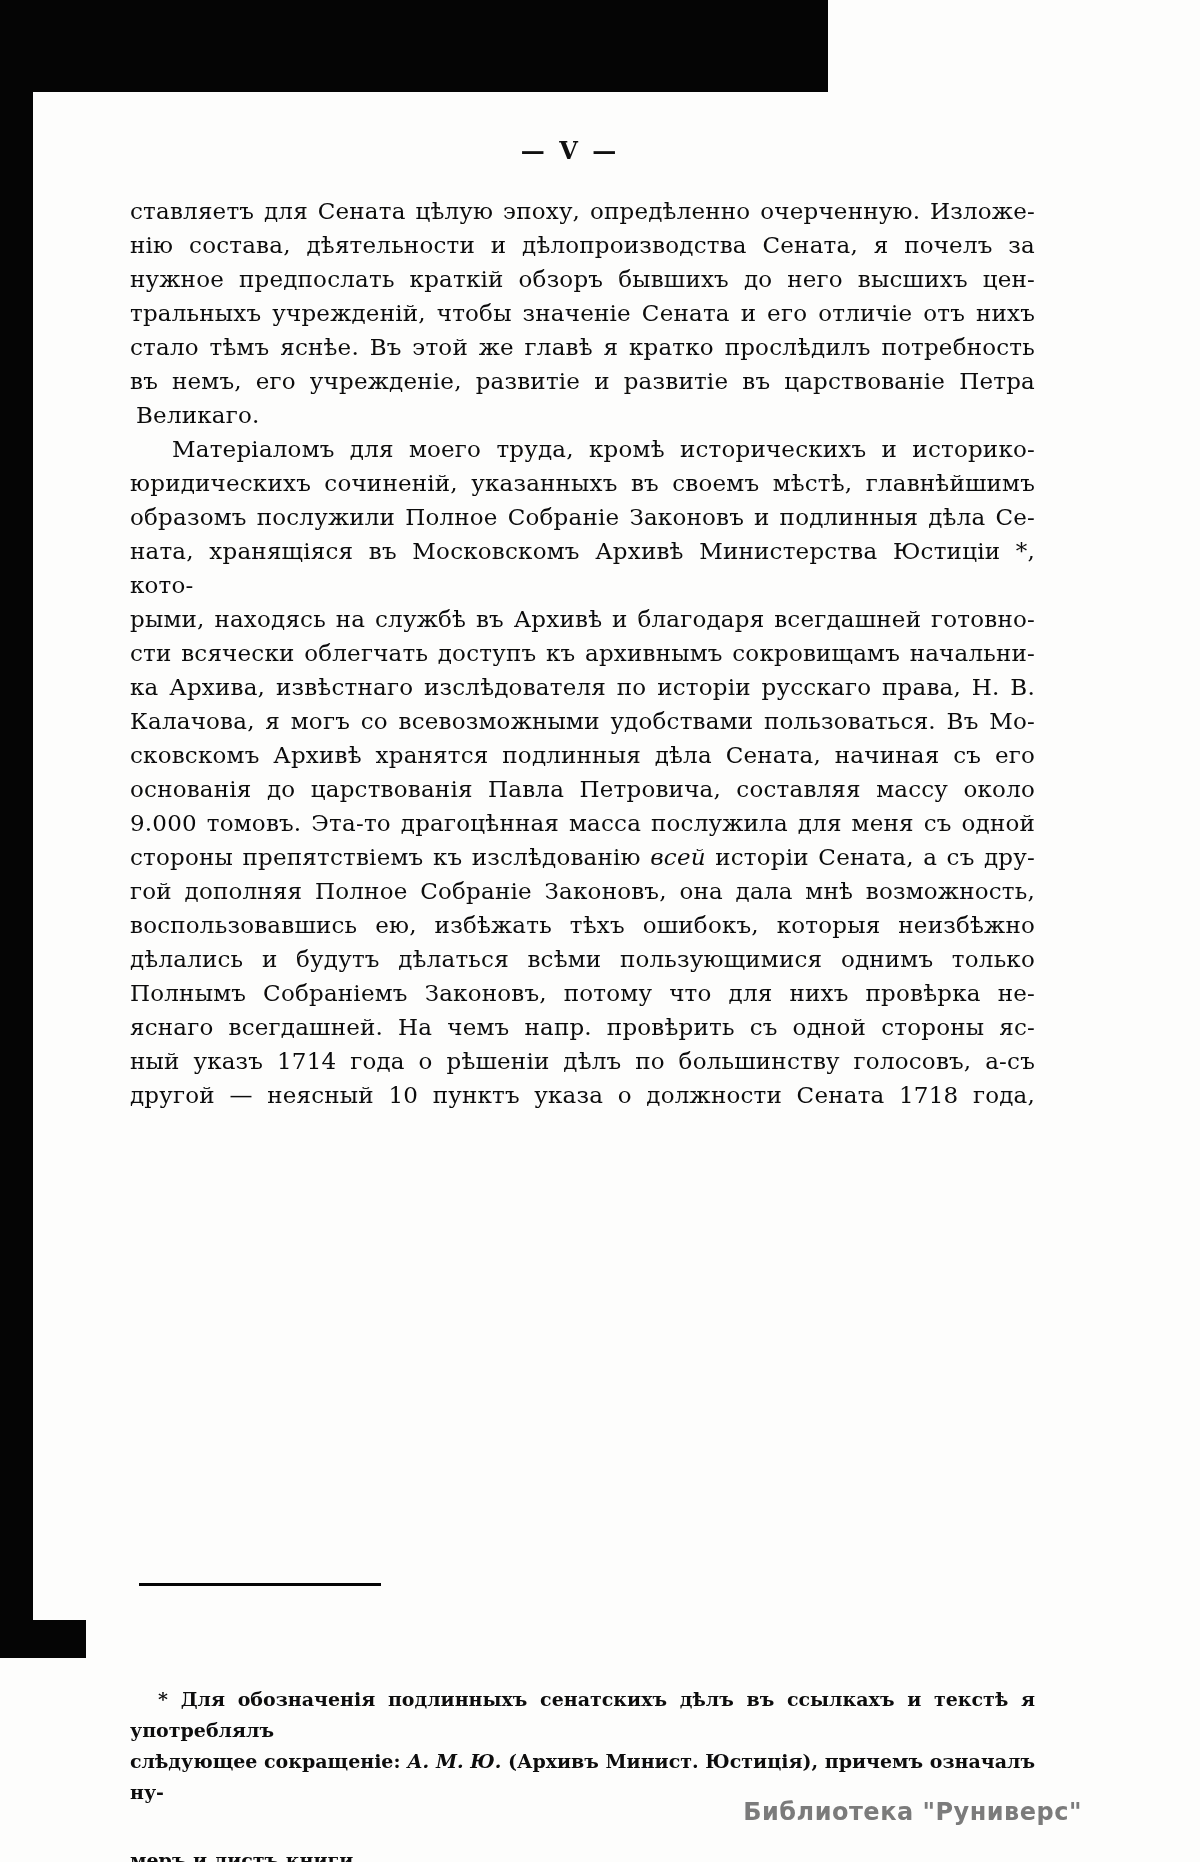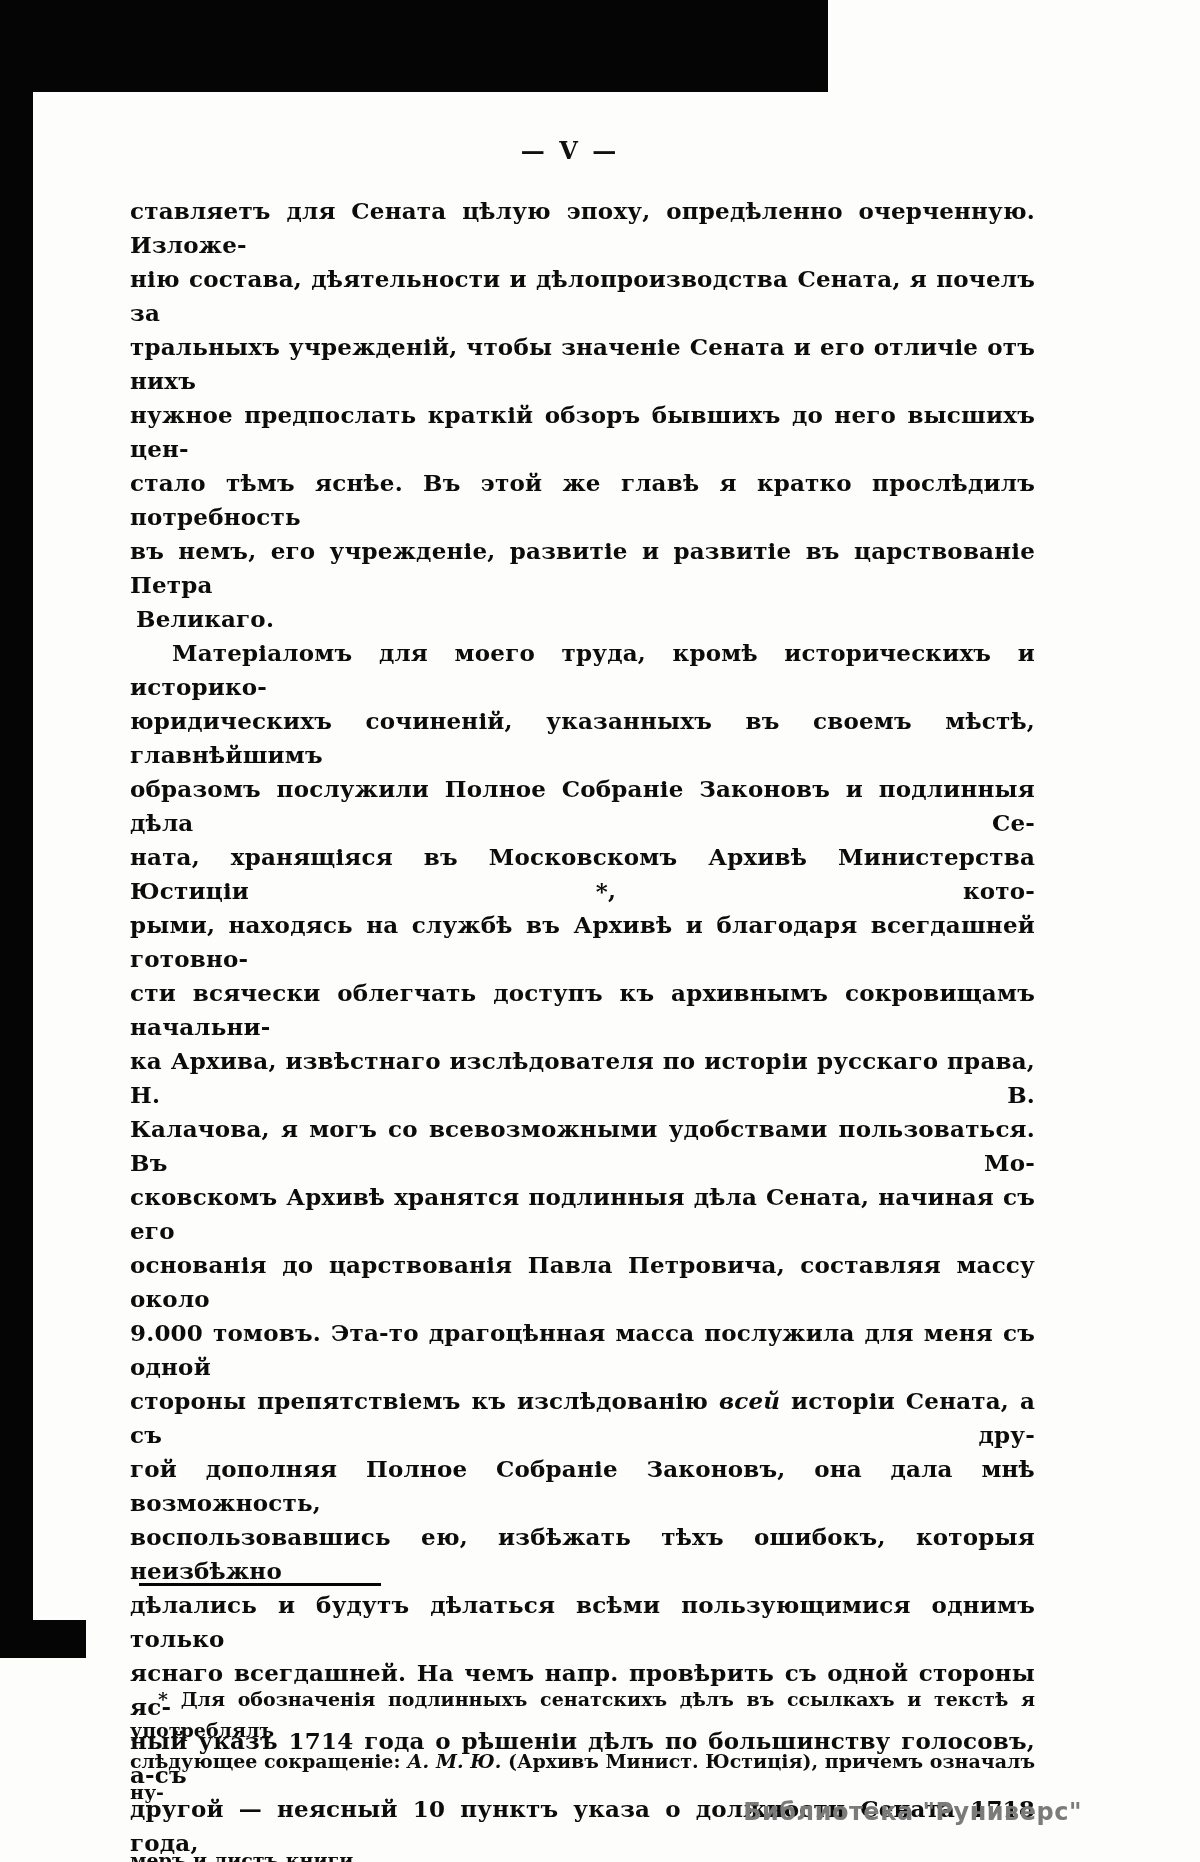--- a/index.html
+++ b/index.html
@@ -24,21 +24,21 @@
     position: absolute; left: 130px; top: 136px; width: 880px;
     text-align: center;
     font-size: 24px; font-weight: 700; color: #101010;
     letter-spacing: 3px;
   }
   .body-text {
     position: absolute; left: 130px; top: 194px; width: 905px;
     color: #0c0c0c;
   }
   .line {
-    font-size: 23px; line-height: 34px; font-weight: 700;
+    font-size: 23px; line-height: 34px; font-weight: 400;
     letter-spacing: 0.2px;
     text-align: justify; text-align-last: justify; text-justify: inter-word;
     white-space: normal;
   }
   .line.ragged { text-align-last: left; margin-left: 6px; }
   .line.indent { text-indent: 42px; }
   .it { font-style: italic; }
 
   .fn-rule {
     position: absolute; left: 139px; top: 1583px;
@@ -70,42 +70,43 @@
   <div class="scan-bar top"></div>
   <div class="scan-bar left"></div>
   <div class="scan-bar foot"></div>
 
   <div class="pagenum">— V —</div>
 
   <div class="body-text">
       <div class="para">
         <div class="line">ставляетъ для Сената цѣлую эпоху, опредѣленно очерченную. Изложе-</div>
         <div class="line">нію состава, дѣятельности и дѣлопроизводства Сената, я почелъ за</div>
+        <div class="line">нужное предпослать краткій обзоръ бывшихъ до него высшихъ цен-</div>
         <div class="line">тральныхъ учрежденій, чтобы значеніе Сената и его отличіе отъ нихъ</div>
-        <div class="line">нужное предпослать краткій обзоръ бывшихъ до него высшихъ цен-</div>
         <div class="line">стало тѣмъ яснѣе. Въ этой же главѣ я кратко прослѣдилъ потребность</div>
         <div class="line">въ немъ, его учрежденіе, развитіе и развитіе въ царствованіе Петра</div>
         <div class="line ragged">Великаго.</div>
       </div>
       <div class="para">
         <div class="line indent">Матеріаломъ для моего труда, кромѣ историческихъ и историко-</div>
         <div class="line">юридическихъ сочиненій, указанныхъ въ своемъ мѣстѣ, главнѣйшимъ</div>
         <div class="line">образомъ послужили Полное Собраніе Законовъ и подлинныя дѣла Се-</div>
         <div class="line">ната, хранящіяся въ Московскомъ Архивѣ Министерства Юстиціи *, кото-</div>
         <div class="line">рыми, находясь на службѣ въ Архивѣ и благодаря всегдашней готовно-</div>
         <div class="line">сти всячески облегчать доступъ къ архивнымъ сокровищамъ начальни-</div>
         <div class="line">ка Архива, извѣстнаго изслѣдователя по исторіи русскаго права, Н. В.</div>
         <div class="line">Калачова, я могъ со всевозможными удобствами пользоваться. Въ Мо-</div>
         <div class="line">сковскомъ Архивѣ хранятся подлинныя дѣла Сената, начиная съ его</div>
         <div class="line">основанія до царствованія Павла Петровича, составляя массу около</div>
         <div class="line">9.000 томовъ. Эта-то драгоцѣнная масса послужила для меня съ одной</div>
         <div class="line"><span>стороны препятствіемъ къ изслѣдованію </span><span class="it">всей</span><span> исторіи Сената, а съ дру-</span></div>
         <div class="line">гой дополняя Полное Собраніе Законовъ, она дала мнѣ возможность,</div>
         <div class="line">воспользовавшись ею, избѣжать тѣхъ ошибокъ, которыя неизбѣжно</div>
         <div class="line">дѣлались и будутъ дѣлаться всѣми пользующимися однимъ только</div>
+        <div class="line">Полнымъ Собраніемъ Законовъ, потому что для нихъ провѣрка не-</div>
         <div class="line">яснаго всегдашней. На чемъ напр. провѣрить съ одной стороны яс-</div>
         <div class="line">ный указъ 1714 года о рѣшеніи дѣлъ по большинству голосовъ, а-съ</div>
         <div class="line">другой — неясный 10 пунктъ указа о должности Сената 1718 года,</div>
       </div>
     </div>
 
   <div class="fn-rule"></div>
 
   <div class="footnote-text">
       <div class="fn-line indent">* Для обозначенія подлинныхъ сенатскихъ дѣлъ въ ссылкахъ и текстѣ я употреблялъ</div>

